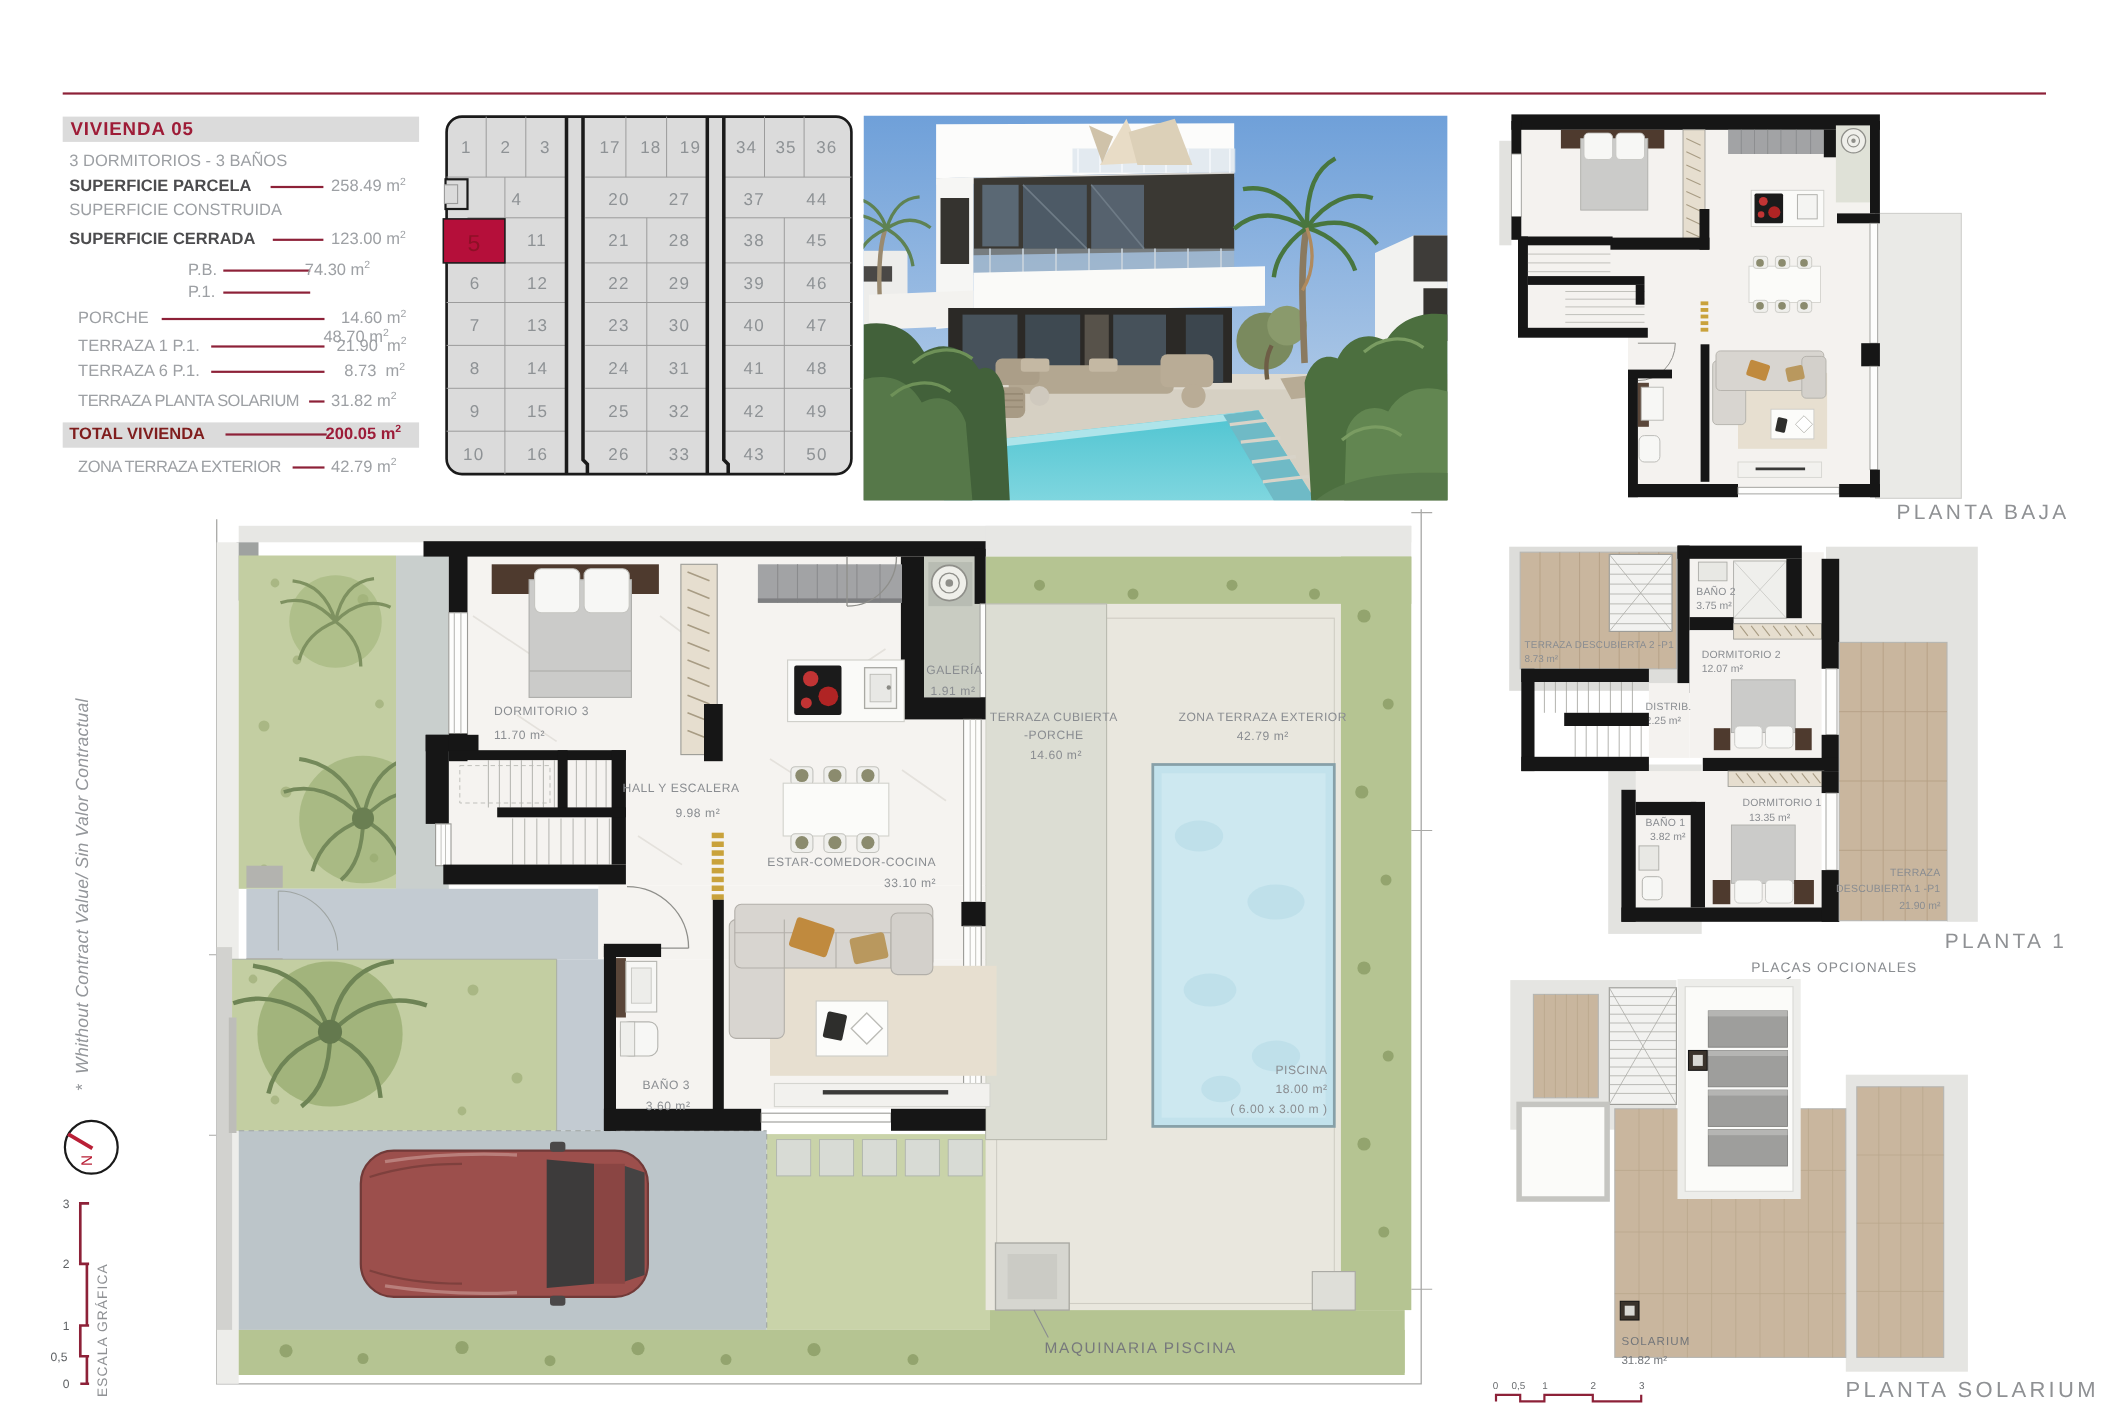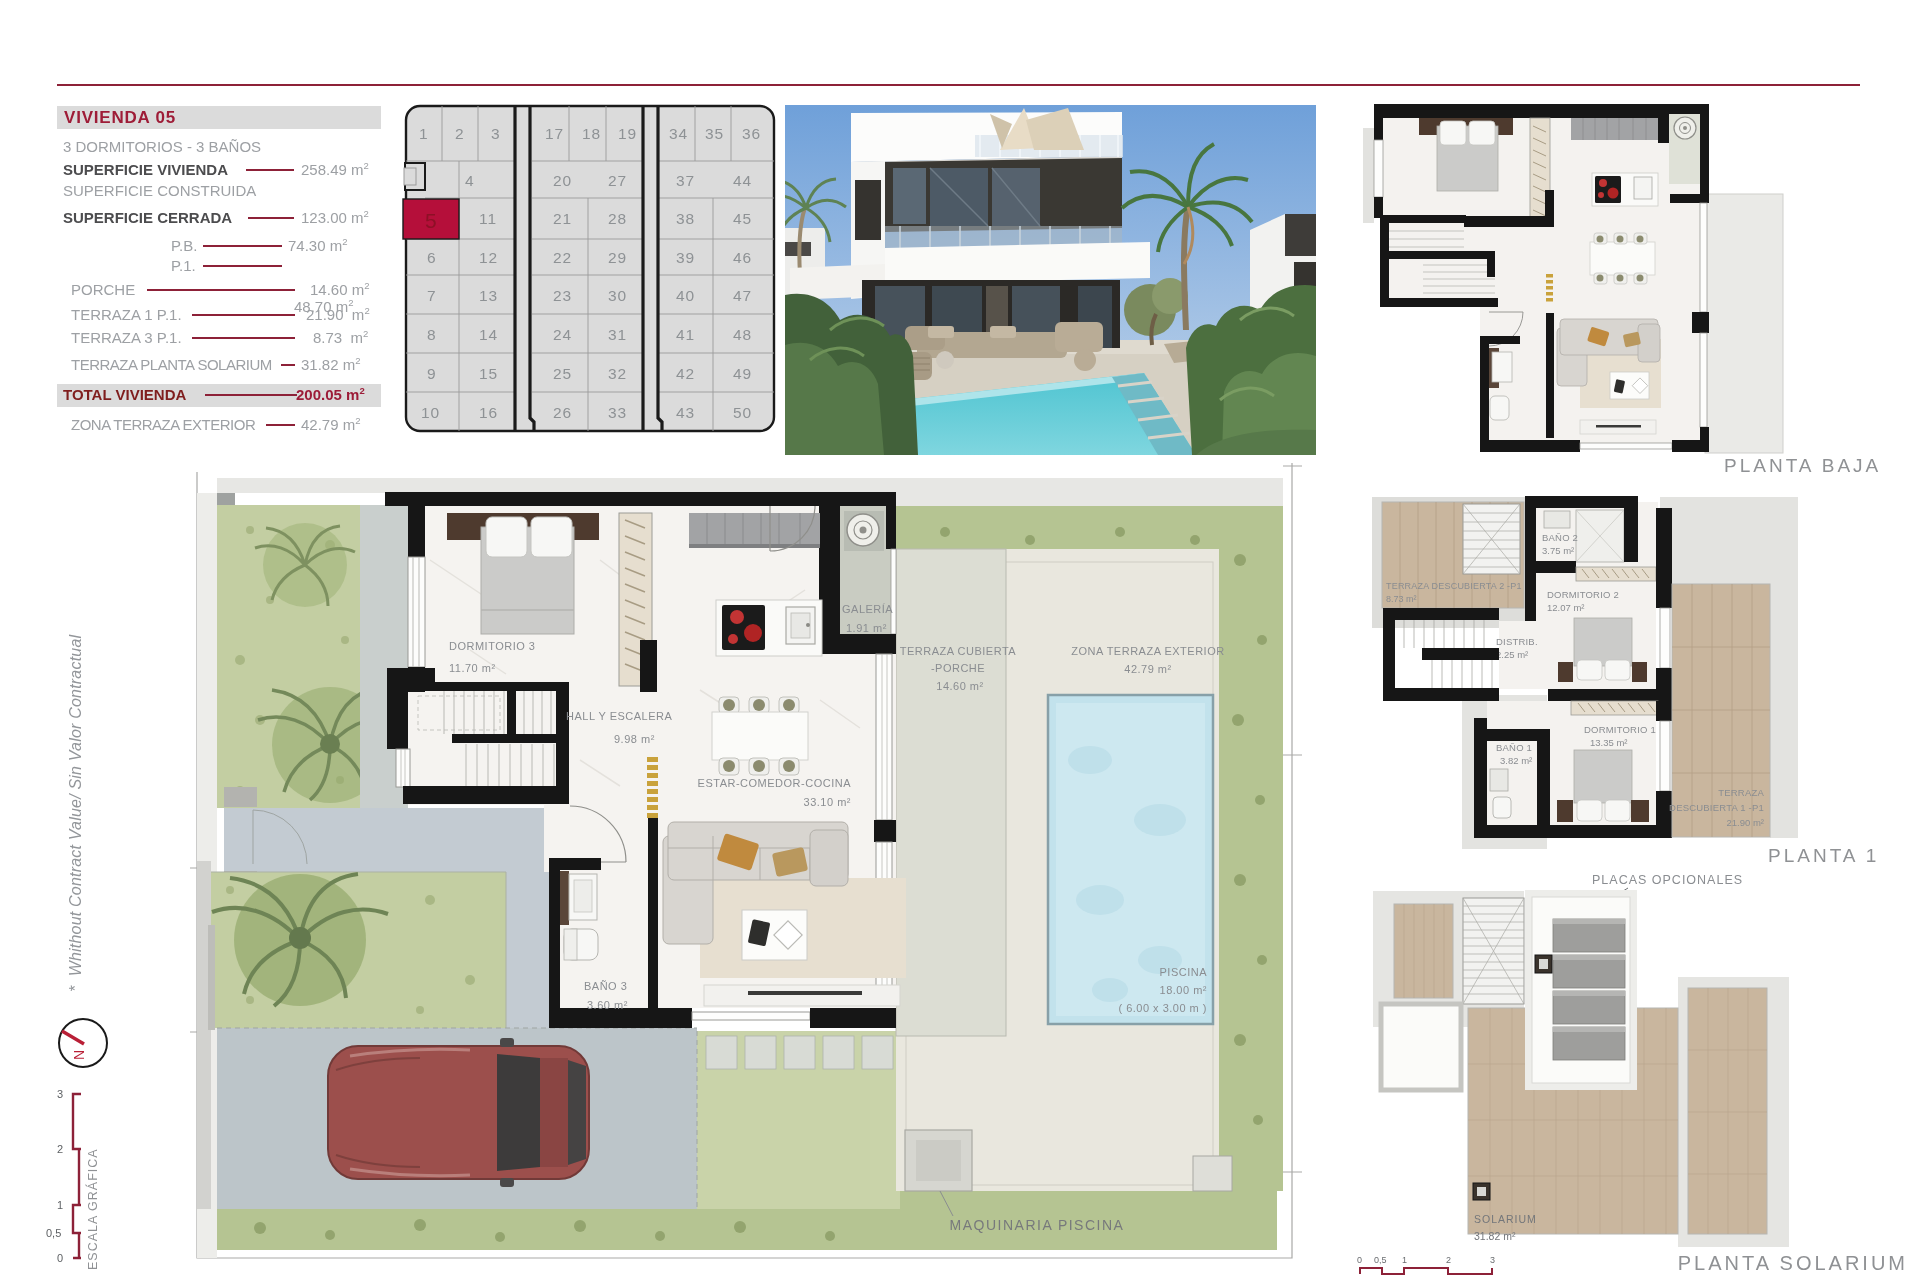--- a/index.html
+++ b/index.html
@@ -17,47 +17,47 @@
 <div id="page">
 
 <div class="abs" style="left:57px;top:84px;width:1803px;height:2px;background:#8D2138;"></div>
 
 <div class="abs" style="left:57px;top:106px;width:324px;height:23px;background:#DBDBDB;"></div>
 
 <div class="abs" style="left:64px;top:108px;font-size:17px;font-weight:bold;color:#9E1C37;letter-spacing:0.8px;">VIVIENDA 05</div>
 
 <div class="row lightlab" style="left:63px;top:138px;">3 DORMITORIOS - 3 BAÑOS</div>
 
-<div class="row boldlab" style="left:63px;top:161px;">SUPERFICIE VIVIENDA</div>
+<div class="row boldlab" style="left:63px;top:161px;">SUPERFICIE PARCELA</div>
 <div class="mline" style="left:246px;top:169px;width:48px;"></div>
 <div class="row lightlab" style="left:301px;top:161px;">258.49 m<sup>2</sup></div>
 
 <div class="row lightlab" style="left:63px;top:182px;">SUPERFICIE CONSTRUIDA</div>
 
 <div class="row boldlab" style="left:63px;top:209px;">SUPERFICIE CERRADA</div>
 <div class="mline" style="left:248px;top:217px;width:46px;"></div>
 <div class="row lightlab" style="left:301px;top:209px;">123.00 m<sup>2</sup></div>
 
 <div class="row lightlab" style="left:171px;top:237px;">P.B.</div>
 <div class="mline" style="left:203px;top:245px;width:79px;"></div>
-<div class="row lightlab" style="left:288px;top:237px;">74.30 m<sup>2</sup></div>
+<div class="row lightlab" style="left:277px;top:237px;">74.30 m<sup>2</sup></div>
 
 <div class="row lightlab" style="left:171px;top:257px;">P.1.</div>
 <div class="mline" style="left:203px;top:265px;width:79px;"></div>
 <div class="row lightlab" style="left:294px;top:257px;margin-top:41px;">48.70 m<sup>2</sup></div>
 
 <div class="row lightlab" style="left:71px;top:281px;text-align:center;">PORCHE</div>
 <div class="mline" style="left:147px;top:289px;width:148px;"></div>
 <div class="row lightlab" style="left:310px;top:281px;">14.60 m<sup>2</sup></div>
 
 <div class="row lightlab" style="left:71px;top:306px;">TERRAZA 1 P.1.</div>
 <div class="mline" style="left:192px;top:314px;width:103px;"></div>
 <div class="row lightlab" style="left:306px;top:306px;">21.90&nbsp; m<sup>2</sup></div>
 
-<div class="row lightlab" style="left:71px;top:329px;">TERRAZA 3 P.1.</div>
+<div class="row lightlab" style="left:71px;top:329px;">TERRAZA 6 P.1.</div>
 <div class="mline" style="left:192px;top:337px;width:103px;"></div>
 <div class="row lightlab" style="left:313px;top:329px;">8.73&nbsp; m<sup>2</sup></div>
 
 <div class="row lightlab" style="left:71px;top:356px;letter-spacing:-0.5px;">TERRAZA PLANTA SOLARIUM</div>
 <div class="mline" style="left:281px;top:364px;width:14px;"></div>
 <div class="row lightlab" style="left:301px;top:356px;">31.82 m<sup>2</sup></div>
 
 <div class="abs" style="left:57px;top:384px;width:324px;height:23px;background:#DBDBDB;"></div>
 
 <div class="row" style="left:63px;top:386px;font-weight:bold;color:#7f1d1d;">TOTAL VIVIENDA</div>

